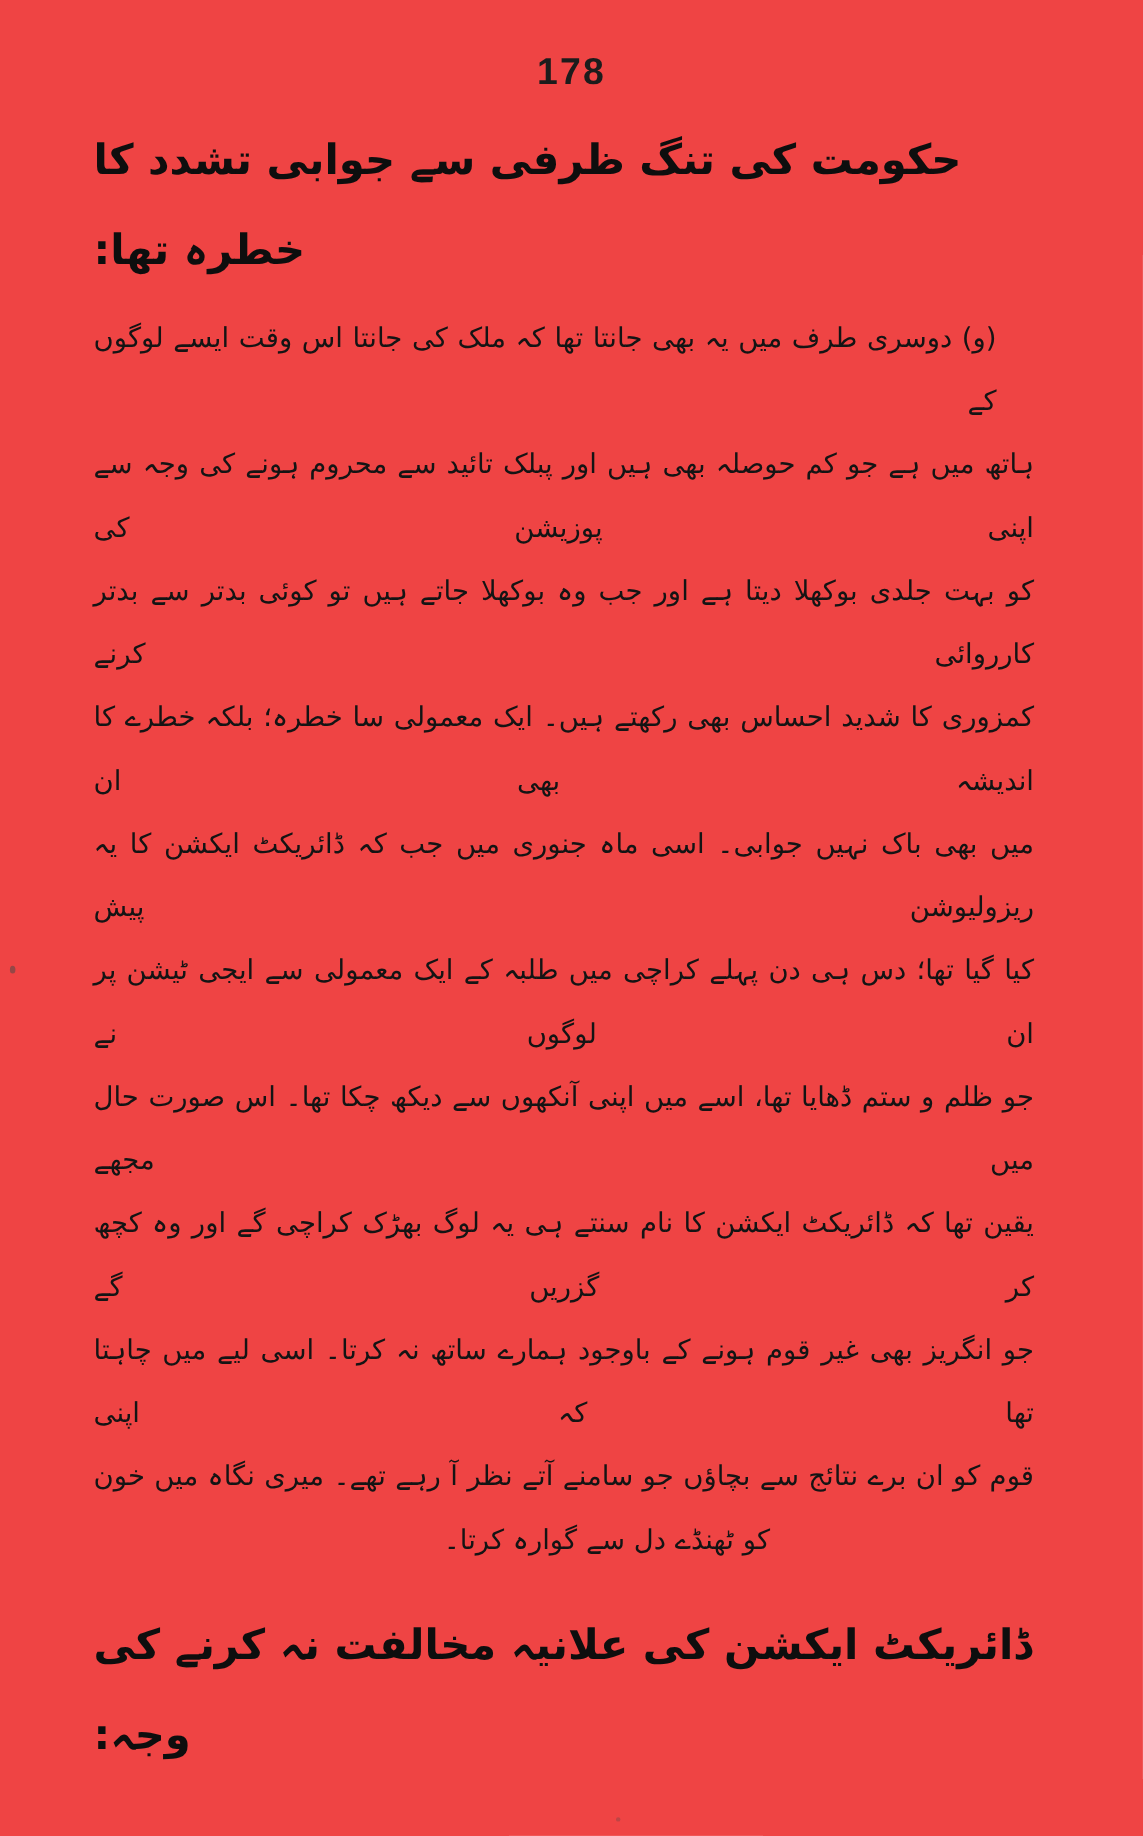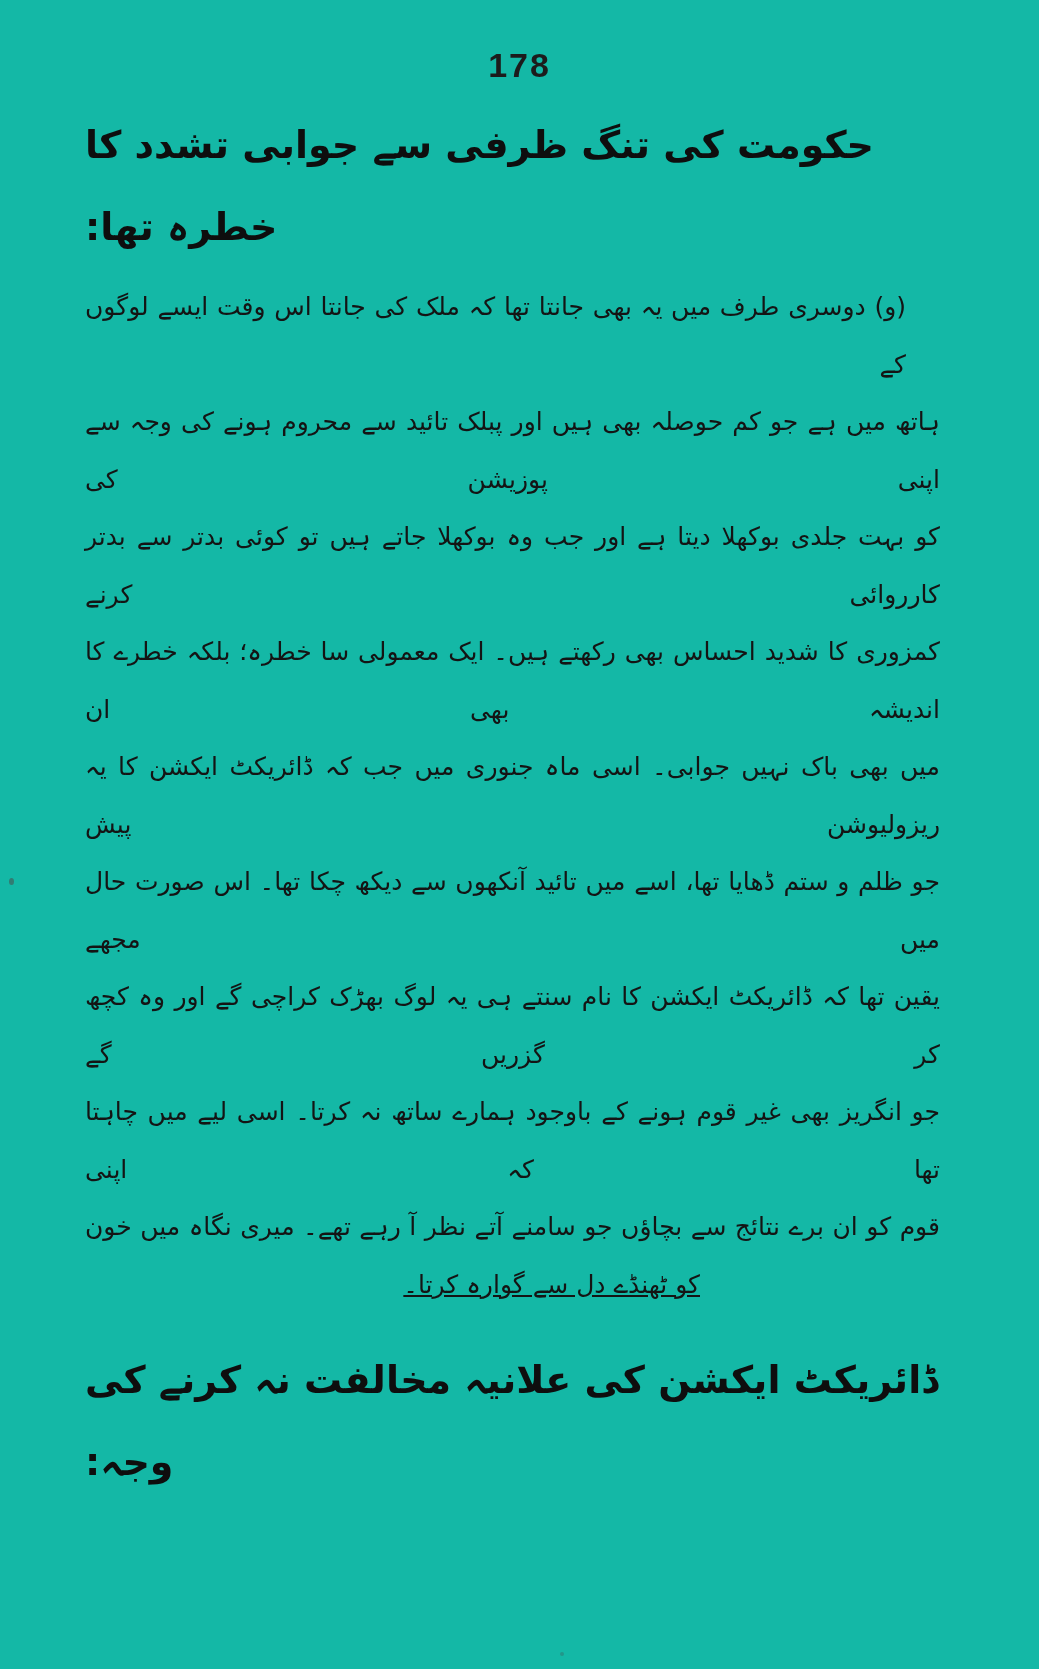--- a/index.html
+++ b/index.html
@@ -5,21 +5,21 @@
   html, body {
     margin: 0;
     padding: 0;
     background: #ffffff;
   }
   .book-page {
     position: relative;
     width: 1039px;
     height: 1669px;
     margin: 0 auto;
-    background: #14b8a6;
+    background: #ef4444;
     overflow: hidden;
     direction: rtl;
     color: #141414;
     font-family: "DejaVu Sans", sans-serif;
   }
   .page-number {
     position: absolute;
     top: 46px;
     left: 0;
     right: 0;
@@ -58,21 +58,20 @@
   }
   .para .line.first {
     padding-right: 34px;
   }
   
   .para.para-1 .line.last {
     text-align: right;
     text-align-last: right;
     padding-left: 0;
     padding-right: 240px;
-    text-decoration: underline;
   }
   .heading-2 {
     margin-top: 26px;
   }
   .scan-speck {
     position: absolute;
     background: #4a4a48;
     border-radius: 50%;
   }
   .speck-a { left: 9px;  top: 878px; width: 5px; height: 7px; opacity: .55; }
@@ -86,21 +85,22 @@
 
   <div class="content">
     <h2 class="heading align-right heading-1">حکومت کی تنگ ظرفی سے جوابی تشدد کا خطرہ تھا:</h2>
 
     <div class="para para-1">
         <div class="line first">(و) دوسری طرف میں یہ بھی جانتا تھا کہ ملک کی جانتا اس وقت ایسے لوگوں کے</div>
         <div class="line">ہاتھ میں ہے جو کم حوصلہ بھی ہیں اور پبلک تائید سے محروم ہونے کی وجہ سے اپنی پوزیشن کی</div>
         <div class="line">کو بہت جلدی بوکھلا دیتا ہے اور جب وہ بوکھلا جاتے ہیں تو کوئی بدتر سے بدتر کارروائی کرنے</div>
         <div class="line">کمزوری کا شدید احساس بھی رکھتے ہیں۔ ایک معمولی سا خطرہ؛ بلکہ خطرے کا اندیشہ بھی ان</div>
         <div class="line">میں بھی باک نہیں جوابی۔ اسی ماہ جنوری میں جب کہ ڈائریکٹ ایکشن کا یہ ریزولیوشن پیش</div>
-        <div class="line">جو ظلم و ستم ڈھایا تھا، اسے میں تائید آنکھوں سے دیکھ چکا تھا۔ اس صورت حال میں مجھے</div>
+        <div class="line">کیا گیا تھا؛ دس ہی دن پہلے کراچی میں طلبہ کے ایک معمولی سے ایجی ٹیشن پر ان لوگوں نے</div>
+        <div class="line">جو ظلم و ستم ڈھایا تھا، اسے میں اپنی آنکھوں سے دیکھ چکا تھا۔ اس صورت حال میں مجھے</div>
         <div class="line">یقین تھا کہ ڈائریکٹ ایکشن کا نام سنتے ہی یہ لوگ بھڑک کراچی گے اور وہ کچھ کر گزریں گے</div>
         <div class="line">جو انگریز بھی غیر قوم ہونے کے باوجود ہمارے ساتھ نہ کرتا۔ اسی لیے میں چاہتا تھا کہ اپنی</div>
         <div class="line">قوم کو ان برے نتائج سے بچاؤں جو سامنے آتے نظر آ رہے تھے۔ میری نگاہ میں خون</div>
         <div class="line last">کو ٹھنڈے دل سے گوارہ کرتا۔</div>
       </div>
 
     <h2 class="heading align-left heading-2">ڈائریکٹ ایکشن کی علانیہ مخالفت نہ کرنے کی وجہ:</h2>
 
   </div>
 

